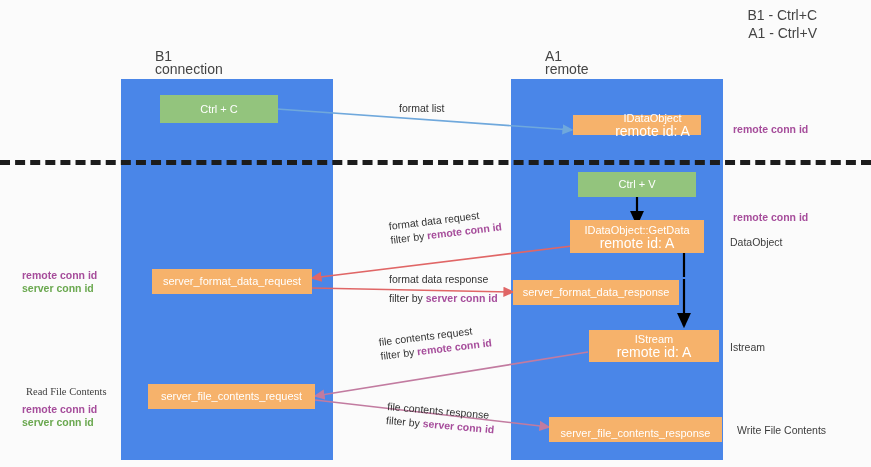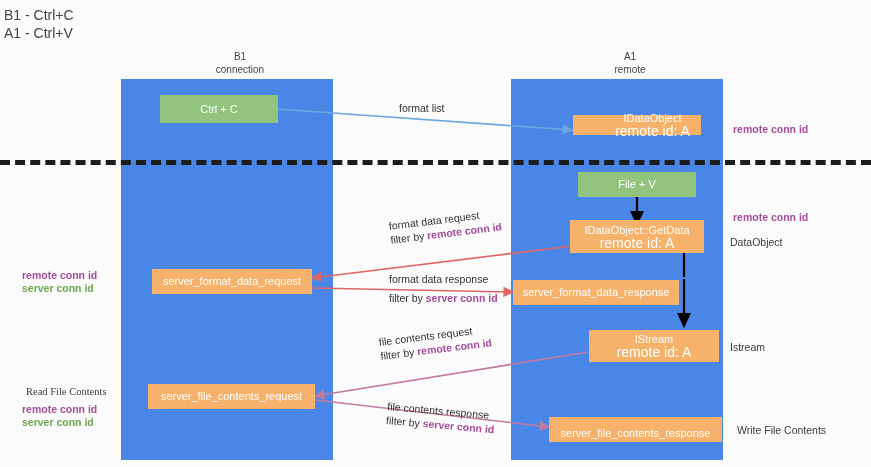--- a/index.html
+++ b/index.html
@@ -23,30 +23,30 @@
     width: 871px;
     height: 467px;
     pointer-events: none;
   }
   .lane {
     position: absolute;
     background: #4a86e8;
   }
   .lane-head {
     position: absolute;
-    text-align: center;
+    text-align: left;
     color: #444444;
-    font-size: 10px;
+    font-size: 14px;
     line-height: 13px;
   }
   .title {
     position: absolute;
-    left: 4px;
+    left: 13px;
     width: 804px;
-    text-align: left;
+    text-align: right;
     color: #444444;
     font-size: 14px;
     line-height: 19px;
   }
   .node {
     position: absolute;
     box-sizing: border-box;
     display: flex;
     flex-direction: column;
     align-items: center;
@@ -144,21 +144,21 @@
   <div class="node green" style="left:160px; top:95px; width:118px; height:28px;">
     <div>Ctrl + C</div>
   </div>
 
   <div class="node orange" style="left:573px; top:115px; width:128px; height:20px;padding-left:35px;">
     <div>IDataObject</div>
     <div class="ln2">remote id: A</div>
   </div>
 
   <div class="node green" style="left:578px; top:172px; width:118px; height:25px;">
-    <div>File + V</div>
+    <div>Ctrl + V</div>
   </div>
 
   <div class="node orange" style="left:570px; top:220px; width:134px; height:33px;">
     <div>IDataObject::GetData</div>
     <div class="ln2">remote id: A</div>
   </div>
 
   <div class="node orange" style="left:152px; top:269px; width:160px; height:25px;">
     <div>server_format_data_request</div>
   </div>

